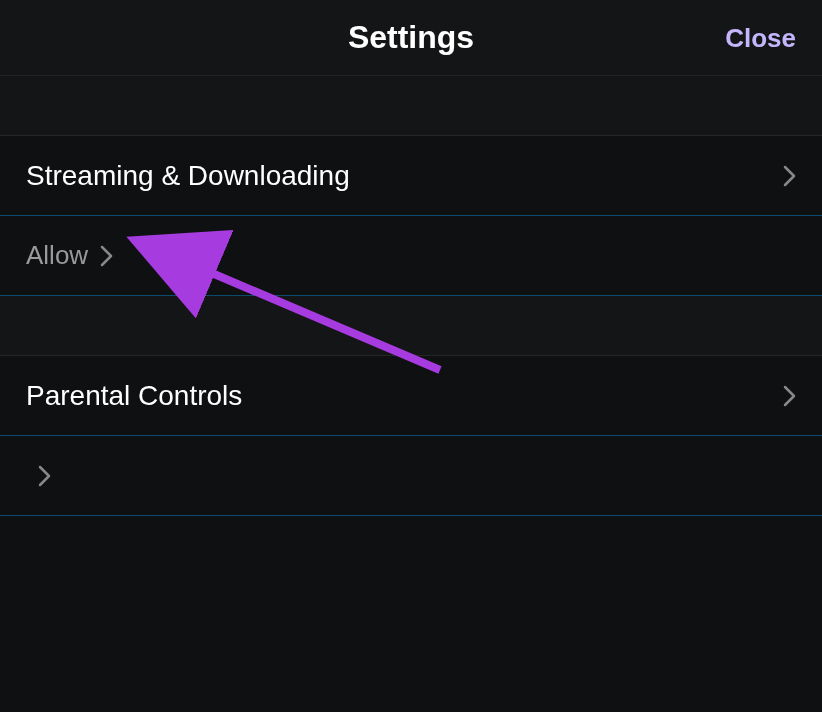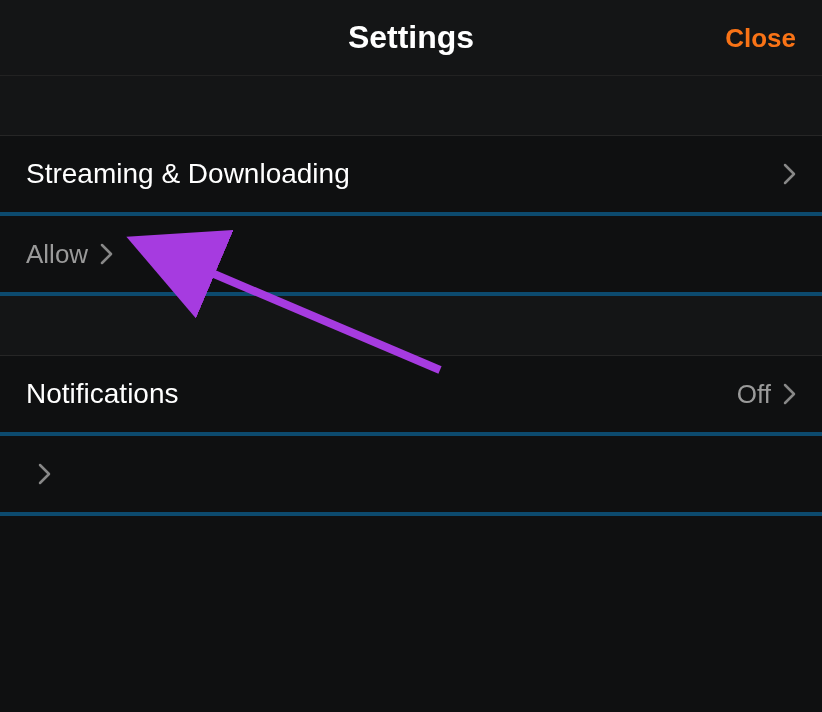--- a/index.html
+++ b/index.html
@@ -27,21 +27,21 @@
     .page-title {
       color: #fff;
       font-size: 32px;
       font-weight: 700;
     }
     .close-btn {
       position: absolute;
       right: 26px;
       top: 50%;
       transform: translateY(-50%);
-      color: #f97316;
+      color: #c4b5fd;
       font-size: 26px;
       font-weight: 600;
       background: none;
       border: none;
       cursor: pointer;
       text-align: center;
     }
     .section-gap {
       height: 60px;
       background: #141516;
@@ -49,21 +49,21 @@
     }
     .list {
       background: #0f1011;
     }
     .row {
       display: flex;
       align-items: center;
       justify-content: space-between;
       padding: 0 26px;
       height: 80px;
-      border-bottom: 4px solid #0c4a6e;
+      border-bottom: 1px solid #0c4a6e;
       cursor: pointer;
     }
     .row:first-child {
       border-top: none;
     }
     .row-label {
       color: #fff;
       font-size: 28px;
       font-weight: 500;
     }
@@ -115,23 +115,23 @@
         <path d="M2 2 L11 11 L2 20" stroke="#888" stroke-width="2.5" fill="none" stroke-linecap="round" stroke-linejoin="round"></path>
       </svg>
     </div>
   </div>
 </div>
 
 <div class="section-gap"></div>
 
 <div class="list">
   <div class="row">
-    <div class="row-label">Notifications</div>
+    <div class="row-label">Parental Controls</div>
     <div class="row-right">
-      <span class="row-value">Off</span>
+      <span class="row-value"></span>
       <svg class="chevron" width="13" height="22" viewBox="0 0 13 22">
         <path d="M2 2 L11 11 L2 20" stroke="#888" stroke-width="2.5" fill="none" stroke-linecap="round" stroke-linejoin="round"></path>
       </svg>
     </div>
   </div>
   <div class="row">
     <div class="row-right">
       <span class="row-value"></span>
       <svg class="chevron" width="13" height="22" viewBox="0 0 13 22">
         <path d="M2 2 L11 11 L2 20" stroke="#888" stroke-width="2.5" fill="none" stroke-linecap="round" stroke-linejoin="round"></path>

